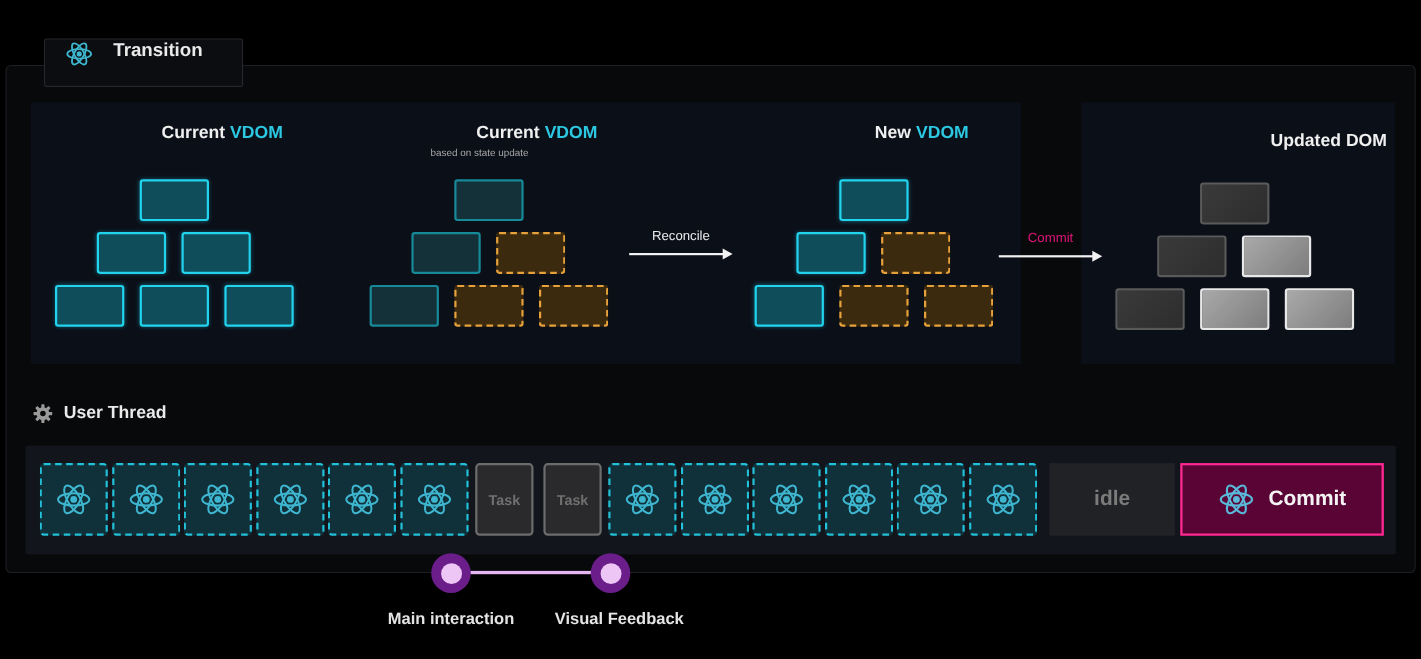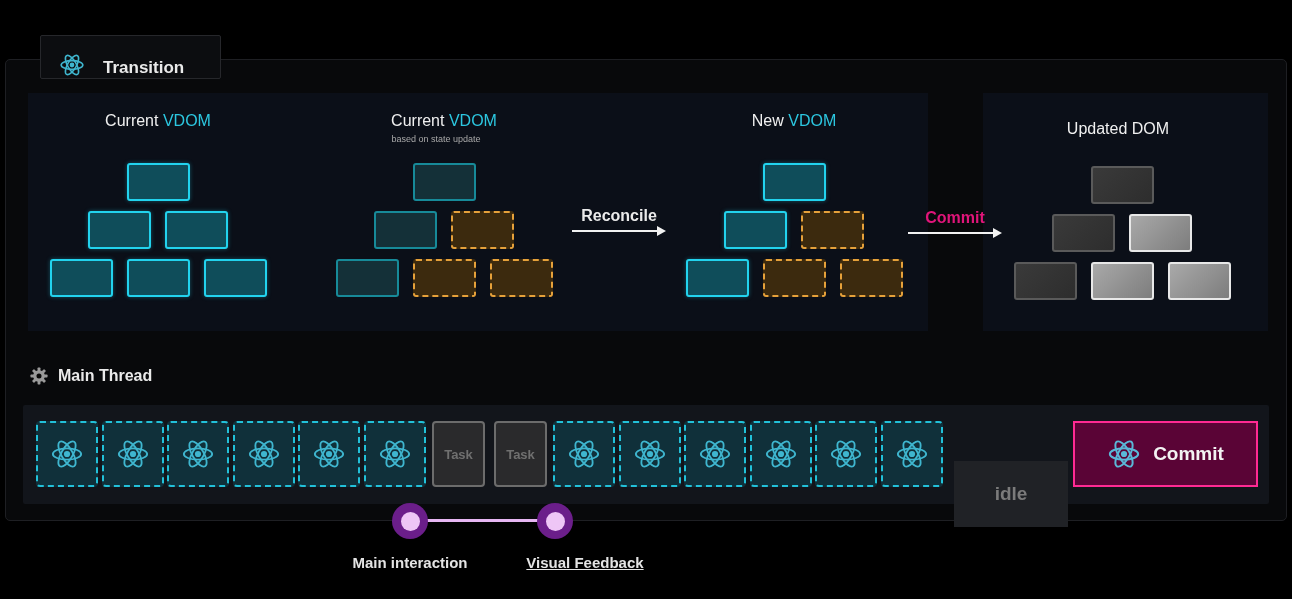--- a/index.html
+++ b/index.html
@@ -3,50 +3,50 @@
 <meta charset="utf-8">
 <style>
   * { box-sizing: border-box; margin: 0; padding: 0; }
   html, body { width: 1292px; height: 599px; background: #000; overflow: hidden; }
   body { position: relative; font-family: "Liberation Sans", "DejaVu Sans", sans-serif; color: #eaeaea; }
 
   .outer { position: absolute; left: 5px; top: 59px; width: 1282px; height: 462px;
     border: 1px solid #1e1f23; border-radius: 5px; background: #08090b; }
   .tab { position: absolute; left: 40px; top: 35px; width: 181px; height: 44px;
     background: #0c0d10; border: 1px solid #26272b; border-radius: 2px;
-    display: flex; align-items: flex-end; padding-left: 18px; gap: 18px; z-index: 2; }
+    display: flex; align-items: flex-start; padding-left: 18px; gap: 18px; z-index: 2; }
   .tab-label { font-weight: bold; font-size: 17px; color: #eaeaea; }
 
   .stage-panel { position: absolute; top: 93px; height: 238px; background: #0b0f18; }
   .p1 { left: 28px; width: 900px; }
   .p2 { left: 983px; width: 285px; }
 
-  .stage-title { position: absolute; font-weight: normal; font-size: 16px; color: #f0f0f0; white-space: nowrap; transform: translateX(-50%); }
+  .stage-title { position: absolute; font-weight: bold; font-size: 16px; color: #f0f0f0; white-space: nowrap; transform: translateX(-50%); margin-left: 44px; }
   .stage-title .accent { color: #2cc7e0; }
   .stage-sub { position: absolute; font-size: 9px; color: #a8a8a8; white-space: nowrap; transform: translateX(-50%); }
 
   .node { position: absolute; width: 63px; height: 38px; border-radius: 3px; }
   .n-cyan { border: 2.5px solid #22d3ee; background: #0f4d5a; box-shadow: 0 0 4px rgba(34,211,238,0.35); }
   .n-cyan-dim { border: 2px solid #178a99; background: #143038; }
   .n-orange { border: 2.5px dashed #e6a13a; background: #3c2a0e; }
   .n-gray-dark { border: 2px solid #5a5a5a; background: linear-gradient(135deg,#3a3a3a,#2d2d2d); }
   .n-gray-light { border: 2.5px solid #e8e8e8; background: linear-gradient(135deg,#a9a9a9,#7d7d7d); }
-  .arrow-label { position: absolute; font-weight: bold; font-size: 16px; white-space: nowrap; transform: translateX(-50%); }
+  .arrow-label { position: absolute; font-weight: normal; font-size: 12px; white-space: nowrap; transform: translateX(-50%); }
   .arrow-line { position: absolute; height: 2px; background: #f2f2f2; }
   .arrow-head { position: absolute; width: 0; height: 0; border-top: 5px solid transparent; border-bottom: 5px solid transparent; border-left: 9px solid #f2f2f2; }
 
   .mt-header { position: absolute; left: 30px; top: 367px; display: flex; align-items: center; gap: 10px; }
   .mt-label { font-weight: bold; font-size: 16px; color: #eaeaea; }
 
   .thread-track { position: absolute; left: 23px; top: 405px; width: 1246px; height: 99px; background: #12151b; border-radius: 2px; }
   .slot { position: absolute; top: 421px; width: 62px; height: 66px; border-radius: 4px; display: flex; align-items: center; justify-content: center; }
   .slot-react { border: 2.5px dashed #22c1d9; background: #10303a; }
   .slot-task { border: 2px solid #6c6c6c; background: #2a2a2c; width: 53px; }
   .slot-task span { color: #707070; font-weight: bold; font-size: 13px; }
-  .idle { position: absolute; left: 954px; top: 421px; width: 114px; height: 66px; background: #202226; display: flex; align-items: center; justify-content: center; margin-top: 40px; }
+  .idle { position: absolute; left: 954px; top: 421px; width: 114px; height: 66px; background: #202226; display: flex; align-items: center; justify-content: center; }
   .idle span { color: #7b7b7b; font-weight: bold; font-size: 19px; }
   .commit-box { position: absolute; left: 1073px; top: 421px; width: 185px; height: 66px; background: #5a0436; border: 2.5px solid #ff2a93;
     display: flex; align-items: center; justify-content: center; gap: 12px; }
   .commit-box span { color: #f3f3f3; font-weight: bold; font-size: 19px; }
 
   .marker { position: absolute; width: 36px; height: 36px; border-radius: 50%; background: #6b1e8a; display: flex; align-items: center; justify-content: center; }
   .marker-inner { width: 19px; height: 19px; border-radius: 50%; background: #eec6f6; }
   .marker-line { position: absolute; left: 410px; top: 519px; width: 146px; height: 3px; background: #e6b6f2; }
   .marker-label { position: absolute; top: 554px; font-weight: bold; font-size: 15px; color: #e4e4e4; white-space: nowrap; transform: translateX(-50%); }
 </style>
@@ -73,21 +73,21 @@
 <div class="stage-title" style="left:158px; top:112px;">
   <span>Current</span> <span class="accent">VDOM</span>
 </div>
 <div class="stage-title" style="left:444px; top:112px;">
   <span>Current</span> <span class="accent">VDOM</span>
 </div>
 <div class="stage-sub" style="left:436px; top:134px;">based on state update</div>
 <div class="stage-title" style="left:794px; top:112px;">
   <span>New</span> <span class="accent">VDOM</span>
 </div>
-<div class="stage-title" style="left:1118px; top:120px;">Updated DOM</div>
+<div class="stage-title" style="left:1164px; top:120px;">Updated DOM</div>
 
 <div id="trees">
     <div class="node n-cyan" style="left: 126.5px; top: 163px;"></div>
     <div class="node n-cyan" style="left: 88px; top: 211px;"></div>
     <div class="node n-cyan" style="left: 165px; top: 211px;"></div>
     <div class="node n-cyan" style="left: 49.5px; top: 259px;"></div>
     <div class="node n-cyan" style="left: 126.5px; top: 259px;"></div>
     <div class="node n-cyan" style="left: 203.5px; top: 259px;"></div>
     <div class="node n-cyan-dim" style="left: 412.5px; top: 163px;"></div>
     <div class="node n-cyan-dim" style="left: 374px; top: 211px;"></div>
@@ -121,21 +121,21 @@
   <svg width="18" height="18" viewBox="-10 -10 20 20">
     <g fill="#9a9a9a">
       <circle r="6.5"></circle>
       <rect x="-1.6" y="-9.5" width="3.2" height="19" rx="0.8"></rect>
       <rect x="-1.6" y="-9.5" width="3.2" height="19" rx="0.8" transform="rotate(45)"></rect>
       <rect x="-1.6" y="-9.5" width="3.2" height="19" rx="0.8" transform="rotate(90)"></rect>
       <rect x="-1.6" y="-9.5" width="3.2" height="19" rx="0.8" transform="rotate(135)"></rect>
     </g>
     <circle r="2.8" fill="#0a0a0a"></circle>
   </svg>
-  <span class="mt-label">Main Thread</span>
+  <span class="mt-label">User Thread</span>
 </div>
 
 <div class="thread-track"></div>
 <div id="slots">
     <div class="slot slot-react" style="left: 36px;">
       <svg width="34" height="34" viewBox="-12 -12 24 24">
         <g fill="none" stroke="#3fb6cf" stroke-width="1.3">
           <ellipse rx="10" ry="4"></ellipse>
           <ellipse rx="10" ry="4" transform="rotate(60)"></ellipse>
           <ellipse rx="10" ry="4" transform="rotate(120)"></ellipse>
@@ -277,13 +277,13 @@
 </div>
 
 <div class="marker-line"></div>
 <div class="marker" style="left:392px; top:503px;">
     <div class="marker-inner"></div>
   </div>
 <div class="marker" style="left:537px; top:503px;">
     <div class="marker-inner"></div>
   </div>
 <div class="marker-label" style="left:410px;">Main interaction</div>
-<div class="marker-label" style="left:585px;text-decoration:underline;">Visual Feedback</div>
+<div class="marker-label" style="left:563px;">Visual Feedback</div>
 
 </body></html>

